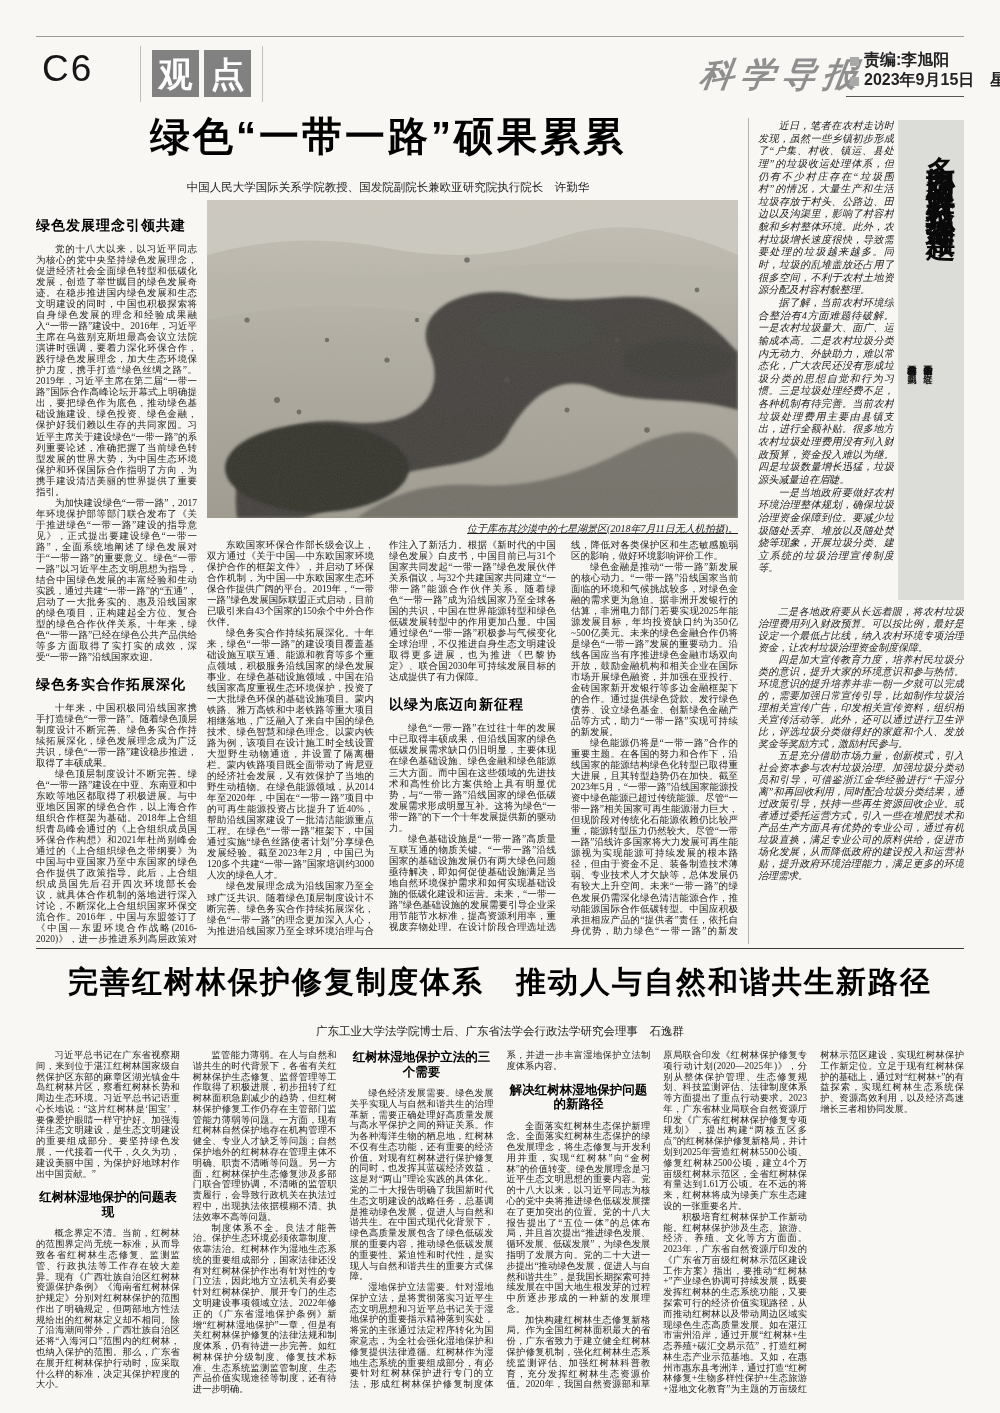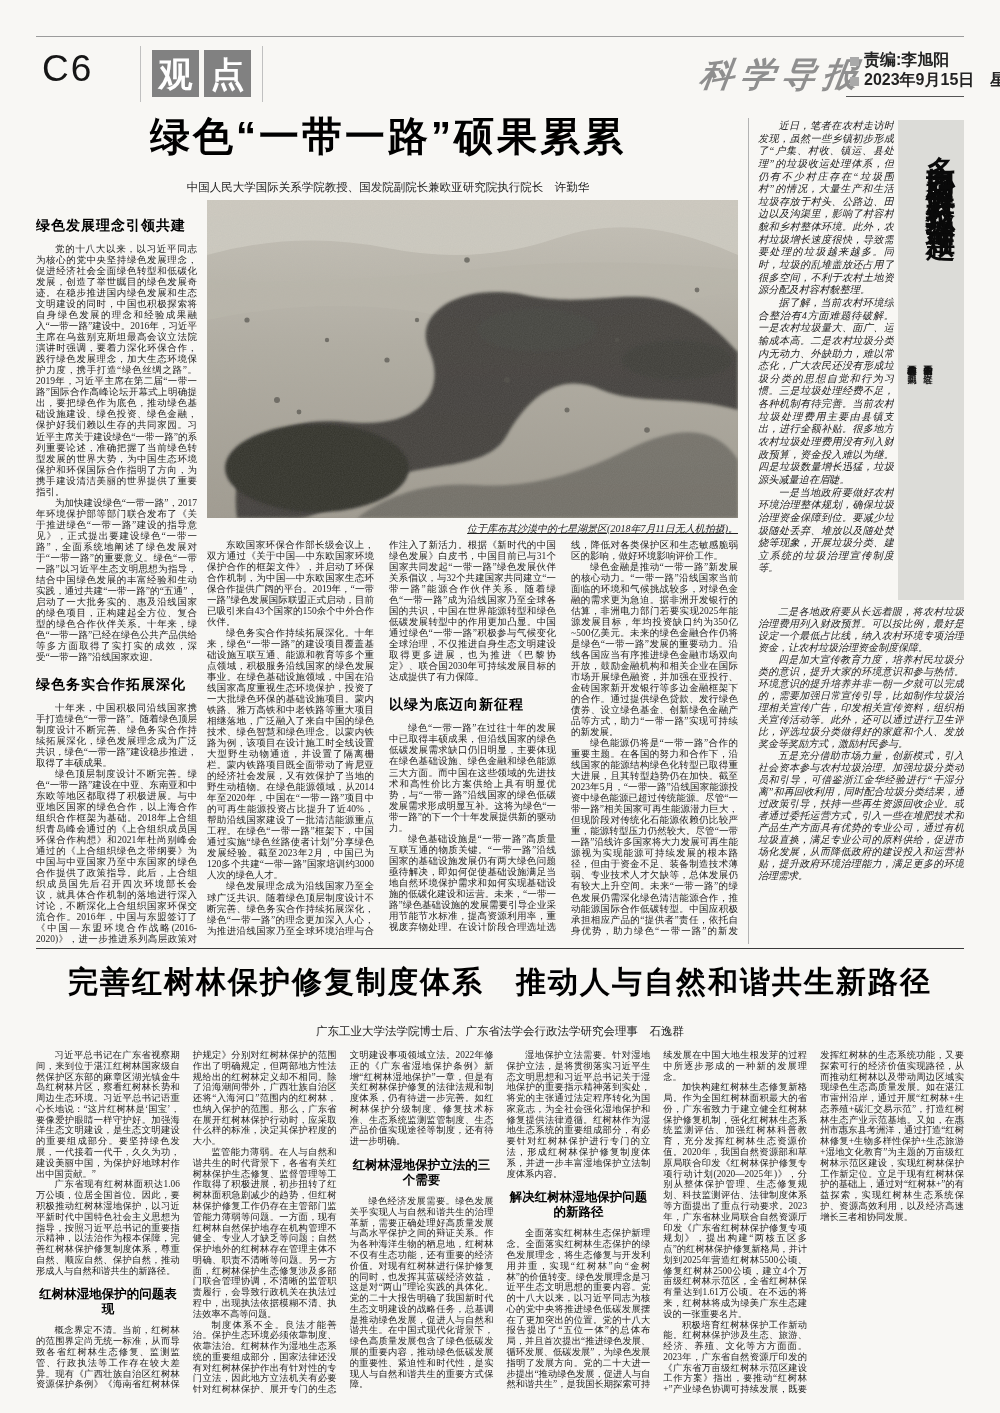--- a/index.html
+++ b/index.html
@@ -177,21 +177,20 @@
     <p>五是充分借助市场力量，创新模式，引入社会资本参与农村垃圾治理。加强垃圾分类动员和引导，可借鉴浙江金华经验进行“干湿分离”和再回收利用，同时配合垃圾分类结果，通过政策引导，扶持一些再生资源回收企业。或者通过委托运营方式，引入一些在堆肥技术和产品生产方面具有优势的专业公司，通过有机垃圾直换，满足专业公司的原料供给，促进市场化发展，从而降低政府的建设投入和运营补贴，提升政府环境治理能力，满足更多的环境治理需求。</p>
 
   </div>
 
   <div class="sep-dark" style="left:36px; width:928px; top:948px;"></div>
 
   <div class="abs b-title" style="left:36px; top:962px; width:928px;">完善红树林保护修复制度体系　推动人与自然和谐共生新路径</div>
   <div class="abs b-byline" style="left:36px; top:1024px; width:928px;">广东工业大学法学院博士后、广东省法学会行政法学研究会理事　石逸群</div>
   <div class="abs b-body" style="left:36px; top:1050px; width:928px; height:346px;">
     <p>习近平总书记在广东省视察期间，来到位于湛江红树林国家级自然保护区东部的麻章区湖光镇金牛岛红树林片区，察看红树林长势和周边生态环境。习近平总书记语重心长地说：“这片红树林是‘国宝’，要像爱护眼睛一样守护好。加强海洋生态文明建设，是生态文明建设的重要组成部分。要坚持绿色发展，一代接着一代干，久久为功，建设美丽中国，为保护好地球村作出中国贡献。”</p>
-    <p>广东省现有红树林面积达1.06万公顷，位居全国首位。因此，要积极推动红树林湿地保护，以习近平新时代中国特色社会主义思想为指导，按照习近平总书记的重要指示精神，以法治作为根本保障，完善红树林保护修复制度体系，尊重自然、顺应自然、保护自然，推动形成人与自然和谐共生的新路径。</p>
     <h3>红树林湿地保护的问题表现</h3>
     <p>概念界定不清。当前，红树林的范围界定尚无统一标准，从而导致各省红树林生态修复、监测监管、行政执法等工作存在较大差异。现有《广西壮族自治区红树林资源保护条例》《海南省红树林保护规定》分别对红树林保护的范围作出了明确规定，但两部地方性法规给出的红树林定义却不相同。除了沿海潮间带外，广西壮族自治区还将“入海河口”范围内的红树林，也纳入保护的范围。那么，广东省在展开红树林保护行动时，应采取什么样的标准，决定其保护程度的大小。</p>
     <p>监管能力薄弱。在人与自然和谐共生的时代背景下，各省有关红树林保护生态修复、监督管理等工作取得了积极进展，初步扭转了红树林面积急剧减少的趋势，但红树林保护修复工作仍存在主管部门监管能力薄弱等问题。一方面，现有红树林自然保护地存在机构管理不健全、专业人才缺乏等问题；自然保护地外的红树林存在管理主体不明确、职责不清晰等问题。另一方面，红树林保护生态修复涉及多部门联合管理协调，不清晰的监管职责履行，会导致行政机关在执法过程中，出现执法依据模糊不清、执法效率不高等问题。</p>
     <p>制度体系不全。良法才能善治。保护生态环境必须依靠制度、依靠法治。红树林作为湿地生态系统的重要组成部分，国家法律还没有对红树林保护作出有针对性的专门立法，因此地方立法机关有必要针对红树林保护、展开专门的生态文明建设事项领域立法。2022年修正的《广东省湿地保护条例》新增“红树林湿地保护”一章，但是有关红树林保护修复的法律法规和制度体系，仍有待进一步完善。如红树林保护分级制度、修复技术标准、生态系统监测监管制度、生态产品价值实现途径等制度，还有待进一步明确。</p>
     <h3>红树林湿地保护立法的三个需要</h3>
     <p>绿色经济发展需要。绿色发展关乎实现人与自然和谐共生的治理革新，需要正确处理好高质量发展与高水平保护之间的辩证关系。作为各种海洋生物的栖息地，红树林不仅有生态功能，还有重要的经济价值。对现有红树林进行保护修复的同时，也发挥其蓝碳经济效益，这是对“两山”理论实践的具体化。党的二十大报告明确了我国新时代生态文明建设的战略任务，总基调是推动绿色发展，促进人与自然和谐共生。在中国式现代化背景下，绿色高质量发展包含了绿色低碳发展的重要内容，推动绿色低碳发展的重要性、紧迫性和时代性，是实现人与自然和谐共生的重要方式保障。</p>
     <p>湿地保护立法需要。针对湿地保护立法，是将贯彻落实习近平生态文明思想和习近平总书记关于湿地保护的重要指示精神落到实处，将党的主张通过法定程序转化为国家意志，为全社会强化湿地保护和修复提供法律遵循。红树林作为湿地生态系统的重要组成部分，有必要针对红树林保护进行专门的立法，形成红树林保护修复制度体系，并进一步丰富湿地保护立法制度体系内容。</p>
     <h3>解决红树林湿地保护问题的新路径</h3>
     <p>全面落实红树林生态保护新理念。全面落实红树林生态保护的绿色发展理念，将生态修复与开发利用并重，实现“红树林”向“金树林”的价值转变。绿色发展理念是习近平生态文明思想的重要内容。党的十八大以来，以习近平同志为核心的党中央将推进绿色低碳发展摆在了更加突出的位置。党的十八大报告提出了“五位一体”的总体布局，并且首次提出“推进绿色发展、循环发展、低碳发展”，为绿色发展指明了发展方向。党的二十大进一步提出“推动绿色发展，促进人与自然和谐共生”，是我国长期探索可持续发展在中国大地生根发芽的过程中所逐步形成的一种新的发展理念。</p>
     <p>加快构建红树林生态修复新格局。作为全国红树林面积最大的省份，广东省致力于建立健全红树林保护修复机制，强化红树林生态系统监测评估、加强红树林科普教育，充分发挥红树林生态资源价值。2020年，我国自然资源部和草原局联合印发《红树林保护修复专项行动计划(2020—2025年)》，分别从整体保护管理、生态修复规划、科技监测评估、法律制度体系等方面提出了重点行动要求。2023年，广东省林业局联合自然资源厅印发《广东省红树林保护修复专项规划》，提出构建“两核五区多点”的红树林保护修复新格局，并计划到2025年营造红树林5500公顷、修复红树林2500公顷，建立4个万亩级红树林示范区，全省红树林保有量达到1.61万公顷。在不远的将来，红树林将成为绿美广东生态建设的一张重要名片。</p>

